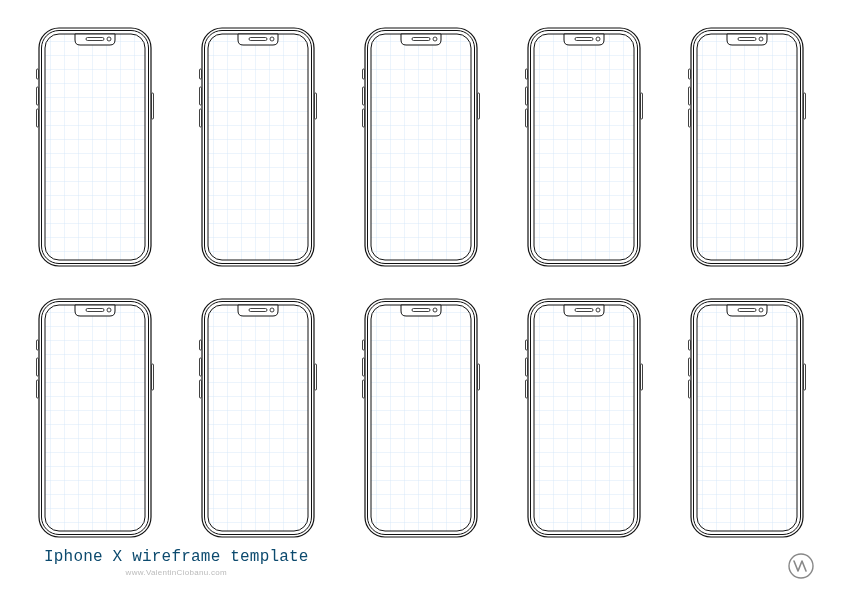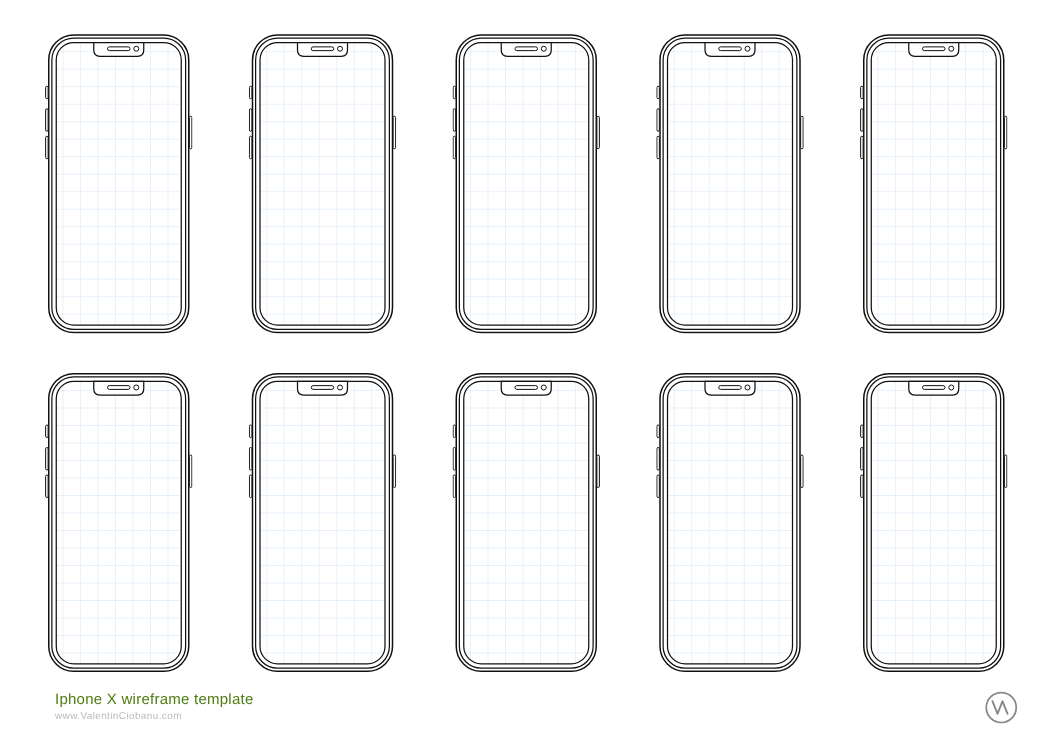--- a/index.html
+++ b/index.html
@@ -33,29 +33,31 @@
       width: 100%;
       height: 100%;
       display: block;
     }
     .footer {
       position: absolute;
       left: 44px;
       bottom: 18px;
     }
     .title {
-      font-size: 12px;
-      color: #4d7c0f;
+      font-size: 16px;
+      color: #0c4a6e;
       letter-spacing: 0.2px;
+      font-family: Liberation Mono, monospace;
     }
     .subtitle {
       font-size: 8px;
       color: #bbbbbb;
       margin-top: 2px;
       letter-spacing: 0.3px;
+      text-align: center;
     }
     .logo {
       position: absolute;
       right: 28px;
       bottom: 16px;
       width: 26px;
       height: 26px;
     }
   </style>
 </head>

